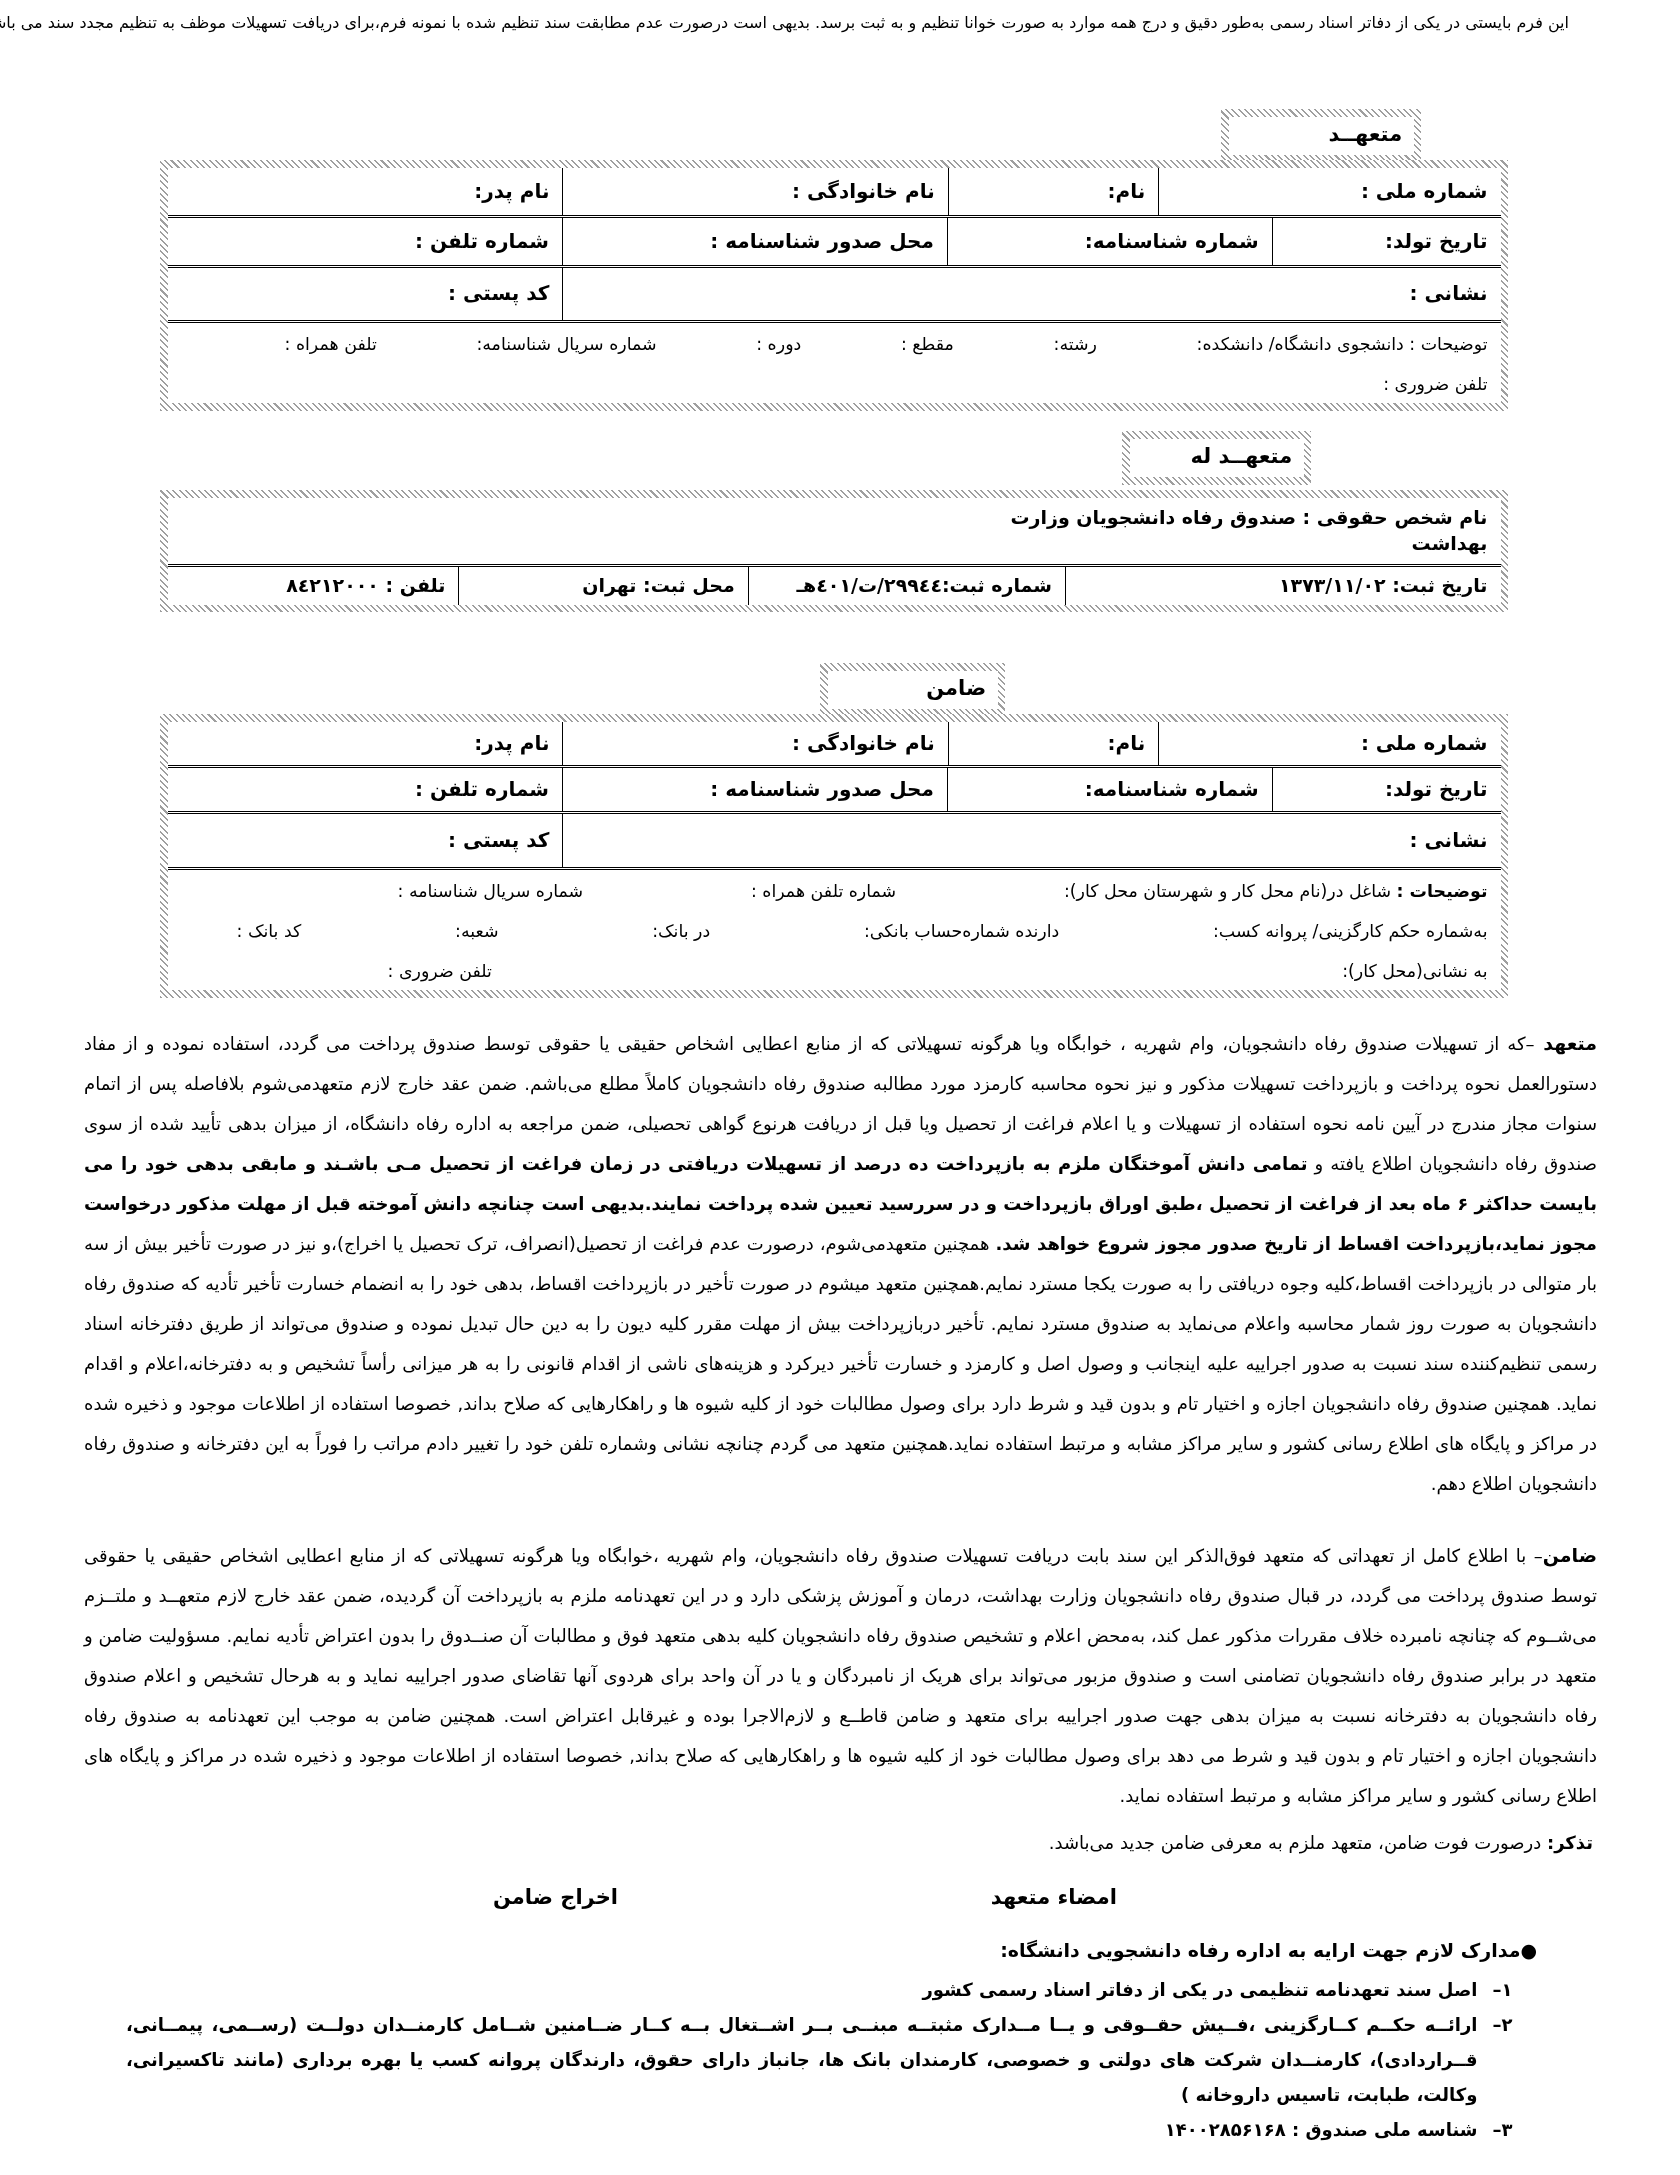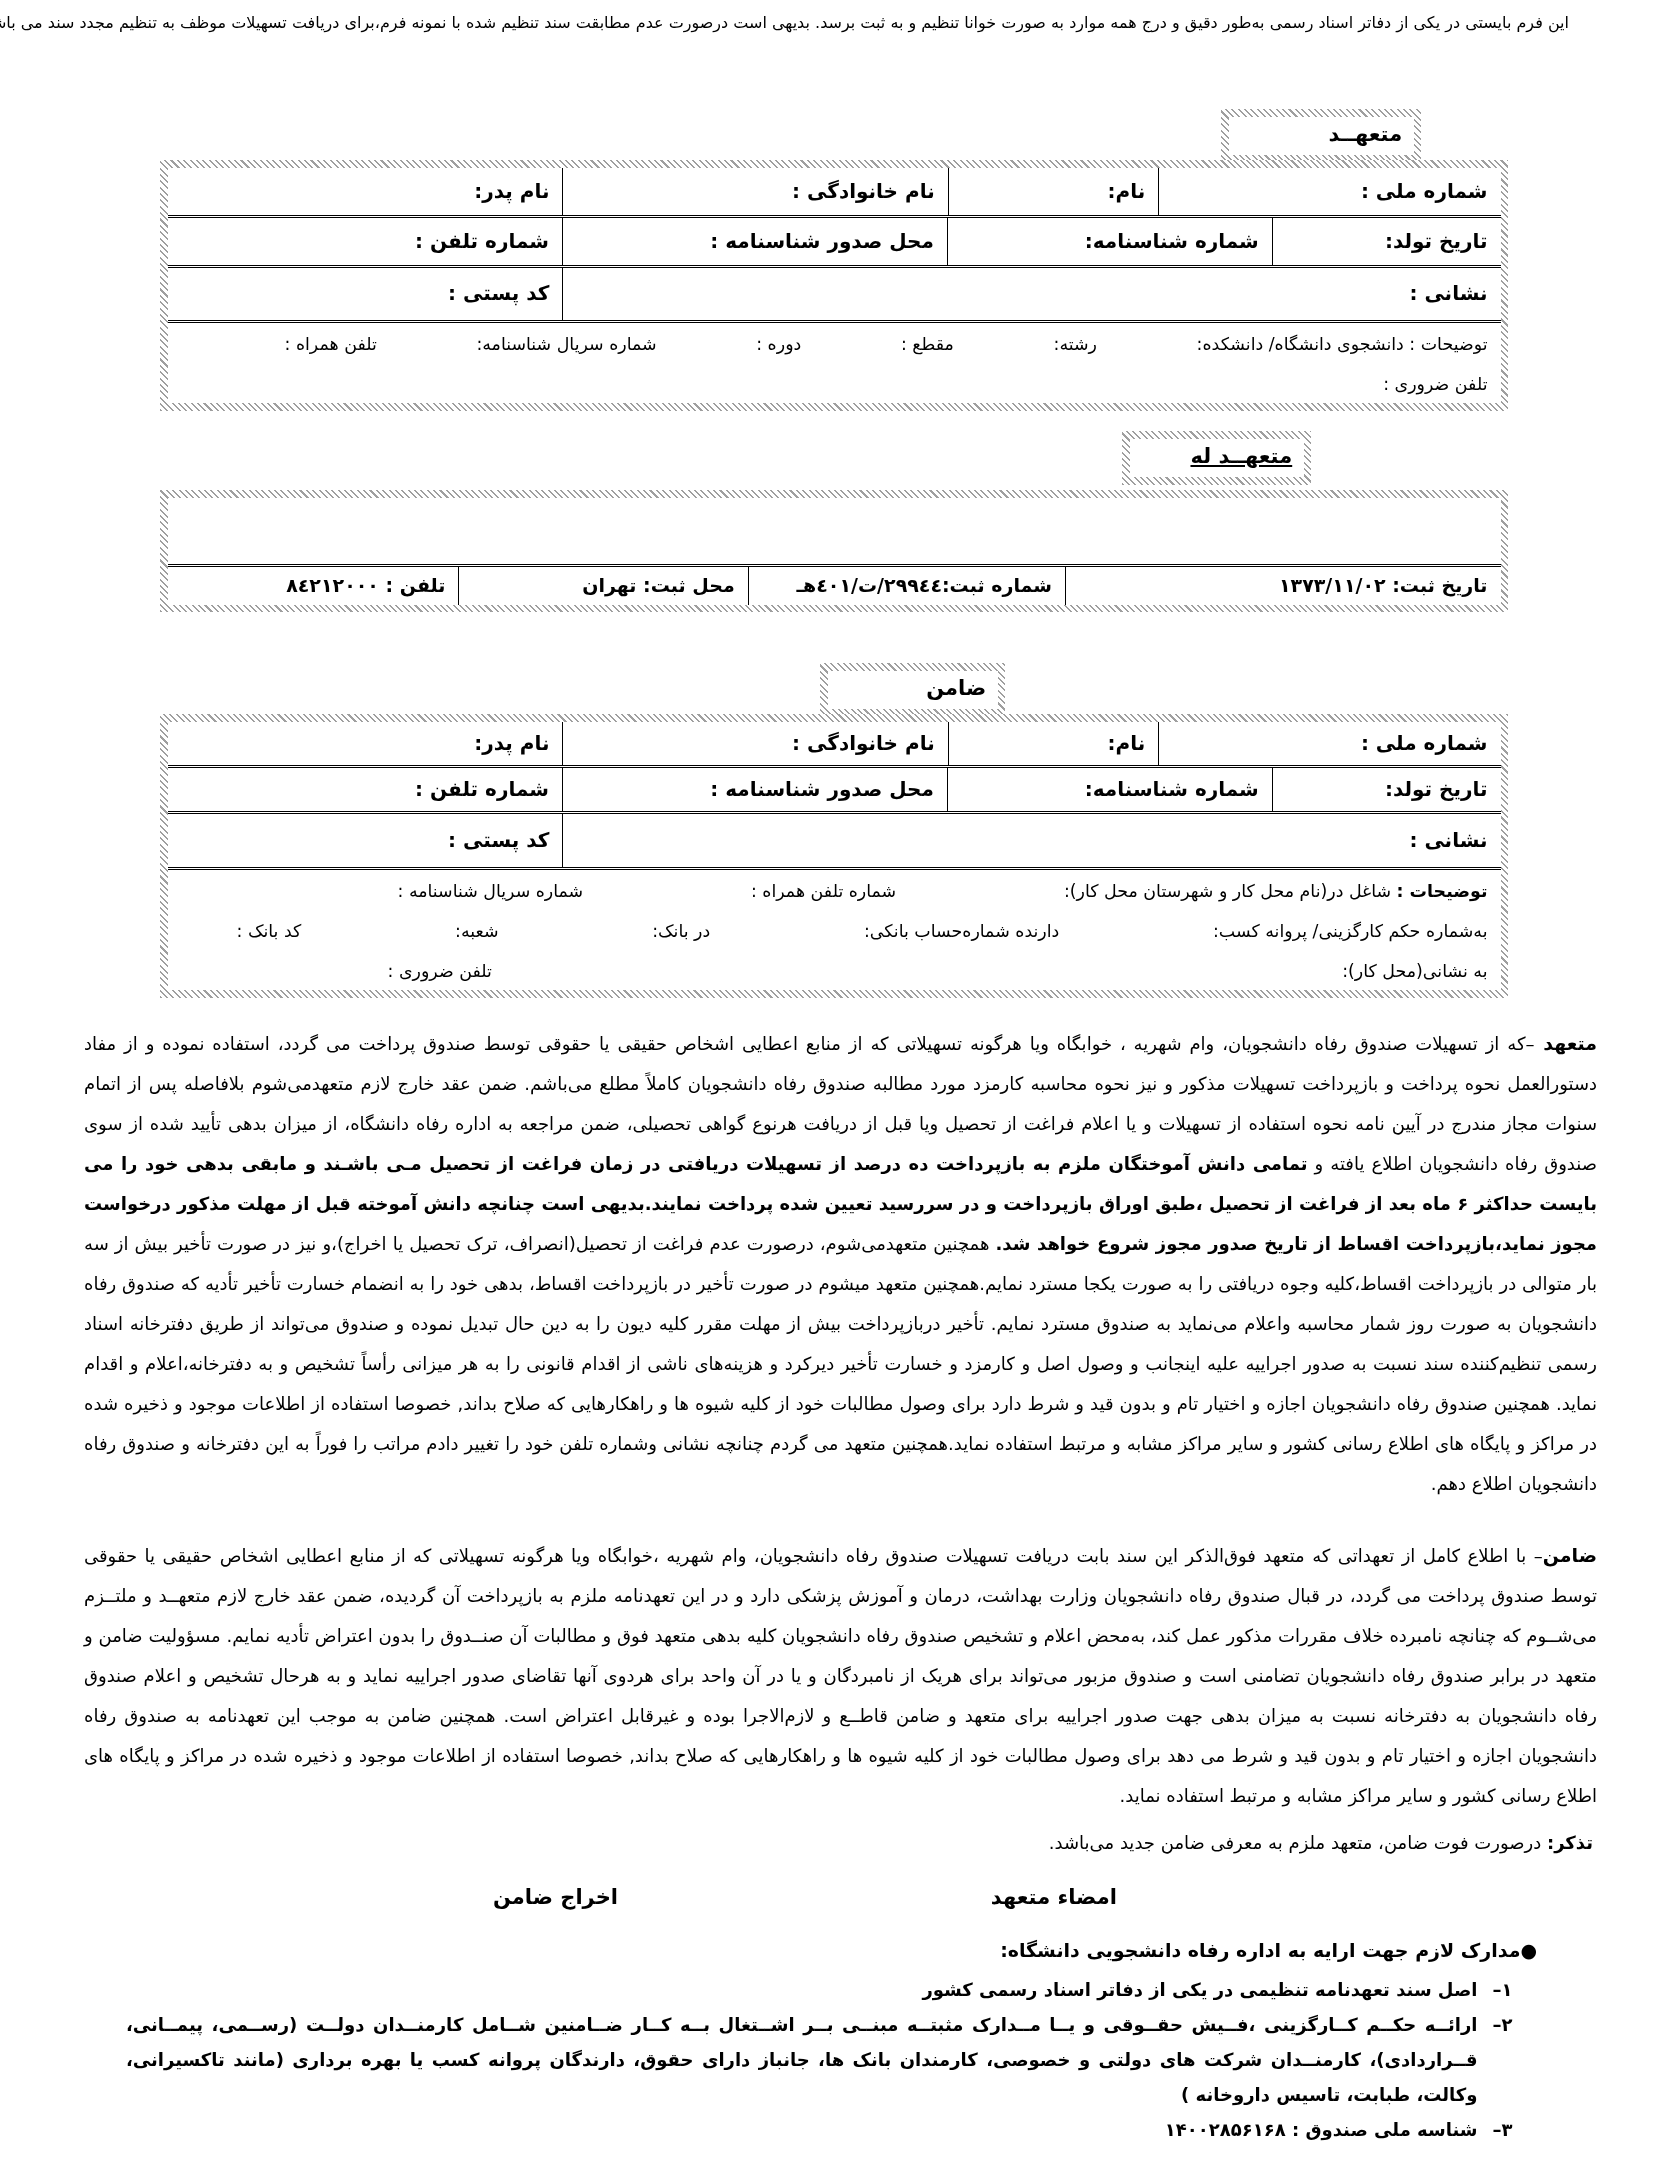--- a/index.html
+++ b/index.html
@@ -114,26 +114,27 @@
           <span>مقطع :</span>
           <span>دوره :</span>
           <span>شماره سریال شناسنامه:</span>
           <span>تلفن همراه :</span>
         </div>
         <div class="n-gap n-right">تلفن ضروری :</div>
       </div>
     </div>
   </div>
 
-  <div class="sec-label hatch" style="top:431px;right:369px;width:189px;text-decoration:underline;">
+  <div class="sec-label hatch" style="top:431px;right:369px;width:189px;">
     <div class="sec-label-in">متعهــد له</div>
   </div>
   <div class="tbl hatch" style="top:490px;">
     <div class="tbl-in">
       <div class="t-row h70">
+        <div class="t-cell t2-f d-b">نام شخص حقوقی : صندوق رفاه دانشجویان وزارت بهداشت</div>
       </div>
       <div class="t-row h40">
         <div class="t-cell t2-f d-d">تاریخ ثبت: ١٣٧٣/١١/٠٢</div>
         <div class="t-cell t2-f d-e">شماره ثبت:٢٩٩٤٤/ت/٤٠١هـ</div>
         <div class="t-cell t2-f d-f">محل ثبت: تهران</div>
         <div class="t-cell t2-f d-c">تلفن : ٨٤٢١٢٠٠٠</div>
       </div>
     </div>
   </div>
 

